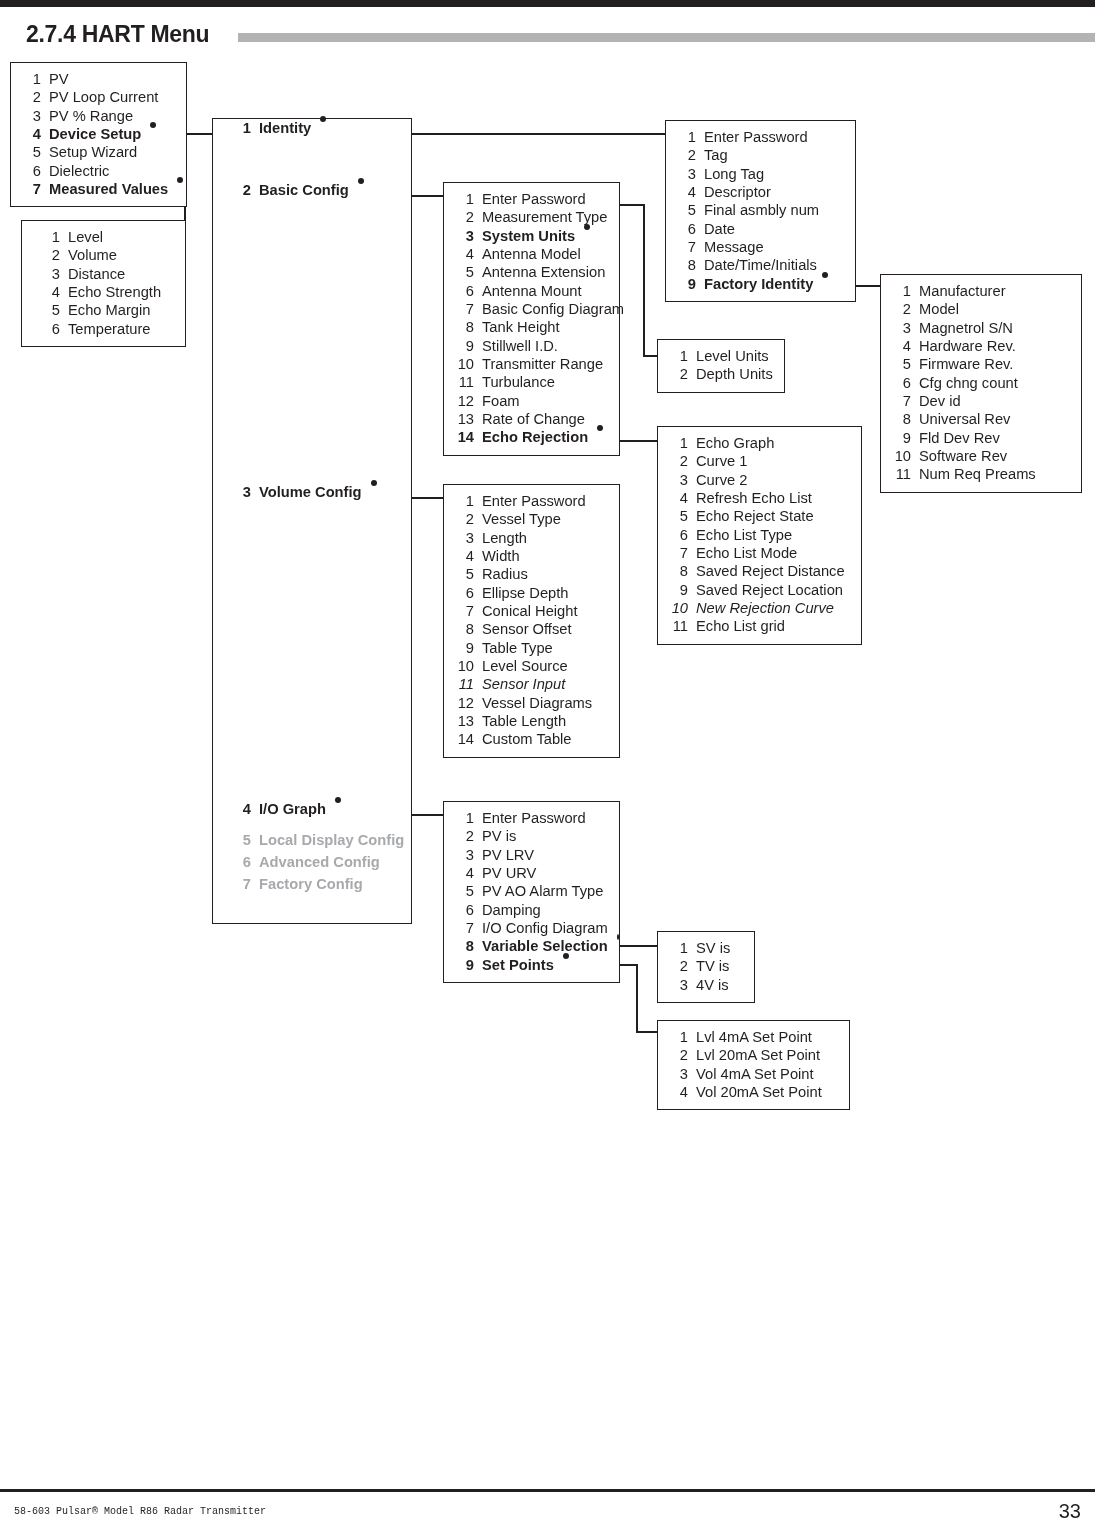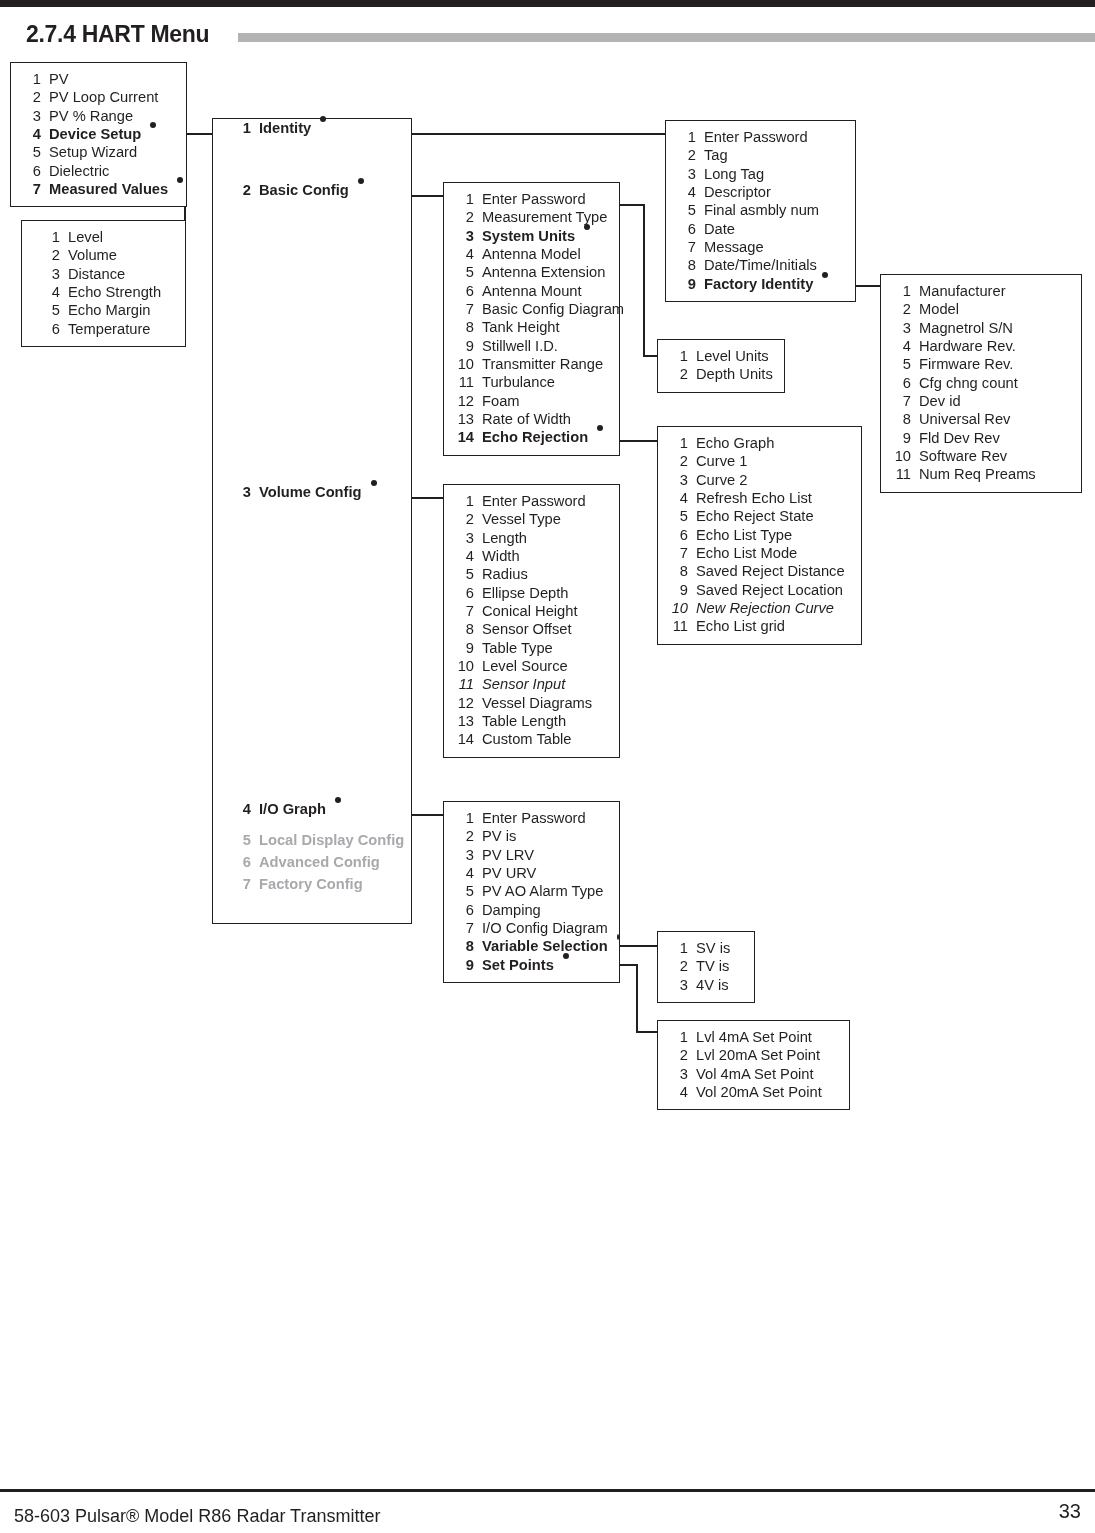--- a/index.html
+++ b/index.html
@@ -26,21 +26,21 @@
   #title-rule {
     position:absolute; left:238px; top:33px; width:857px; height:9px;
     background:#b3b3b3;
   }
   #footer-rule {
     position:absolute; left:0; top:1489px; width:1095px; height:3px;
     background:#231f20;
   }
   #footer-text {
     position:absolute; left:14px; top:1506px;
-    font-size:18px; color:#231f20; white-space:nowrap;
+    font-size:10px; color:#231f20; white-space:nowrap;font-family:Liberation Mono, monospace;
   }
   #page-number {
     position:absolute; right:14px; top:1500px;
     font-size:20px; font-weight:normal; color:#231f20;
   }
 
   
   .mbox {
     position:absolute;
     border:1.6px solid #231f20;
@@ -269,21 +269,21 @@
     <div class="row">
       <span class="num">11</span>
       <span class="lbl">Turbulance</span>
     </div>
     <div class="row">
       <span class="num">12</span>
       <span class="lbl">Foam</span>
     </div>
     <div class="row">
       <span class="num">13</span>
-      <span class="lbl">Rate of Width</span>
+      <span class="lbl">Rate of Change</span>
     </div>
     <div class="row bold">
       <span class="num">14</span>
       <span class="lbl">Echo Rejection</span>
       <span class="bullet"></span>
     </div>
   </div>
 <div class="mbox transparent-bg" id="box-volume-config">
     <div class="row">
       <span class="num">1</span>

